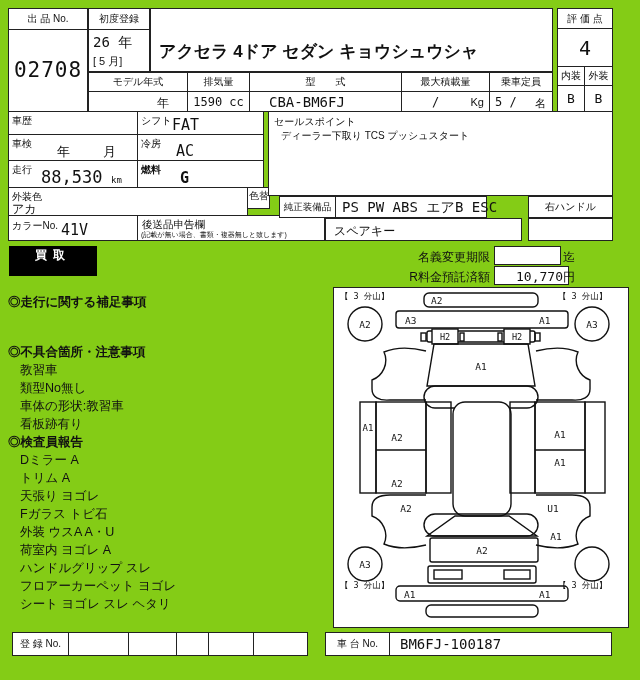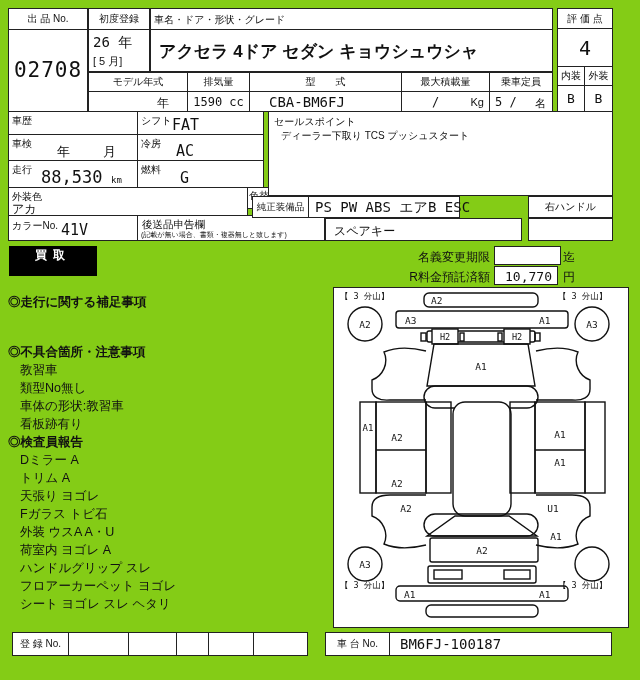--- a/index.html
+++ b/index.html
@@ -29,21 +29,20 @@
     <div class="nb mono flexc" style="left:0;top:21px;width:78px;height:80px;font-size:21px;letter-spacing:1px;">02708</div>
   </div>
 
   <div class="b" style="left:88px;top:8px;width:62px;height:64px;">
     <div class="nb hdc" style="left:0;top:0;width:60px;height:21px;border-bottom:1px solid #222;line-height:20px;">初度登録</div>
     <div class="nb mono" style="left:4px;top:25px;font-size:14px;">26 年</div>
     <div class="nb cjk" style="left:4px;top:45px;font-size:11px;">[ 5 月]</div>
   </div>
 
   <div class="b" style="left:150px;top:8px;width:403px;height:64px;">
-    <div class="nb hd" style="left:0;top:0;width:401px;height:21px;border-bottom:1px solid #222;line-height:17px;">車名・ドア・形状・グレード</div>
     <div class="nb flexl" style="left:8px;top:22px;width:390px;height:40px;font-size:17px;font-weight:bold;white-space:nowrap;">アクセラ 4ドア セダン キョウシュウシャ</div>
   </div>
 
   <div class="b hdc" style="left:88px;top:72px;width:100px;height:20px;line-height:18px;">モデル年式</div>
   <div class="b hdc" style="left:187px;top:72px;width:63px;height:20px;line-height:18px;">排気量</div>
   <div class="b hdc" style="left:249px;top:72px;width:153px;height:20px;line-height:18px;">型　　式</div>
   <div class="b hdc" style="left:401px;top:72px;width:89px;height:20px;line-height:18px;">最大積載量</div>
   <div class="b hdc" style="left:489px;top:72px;width:64px;height:20px;line-height:18px;">乗車定員</div>
 
   <div class="b" style="left:88px;top:91px;width:100px;height:21px;">
@@ -82,21 +81,21 @@
   </div>
   <div class="b" style="left:137px;top:134px;width:127px;height:27px;">
     <span class="nb hd" style="left:0;top:0;">冷房</span>
     <span class="nb mono" style="left:38px;top:7px;font-size:15px;">AC</span>
   </div>
   <div class="b" style="left:8px;top:160px;width:130px;height:28px;">
     <span class="nb hd" style="left:0;top:0;">走行</span>
     <span class="nb mono" style="left:32px;top:6px;font-size:17px;">88,530</span>
     <span class="nb mono" style="left:102px;top:14px;font-size:9px;">km</span>
   </div>
-  <div class="b" style="left:137px;top:160px;width:127px;height:37px;">
+  <div class="b" style="left:137px;top:160px;width:127px;height:37px;font-weight:bold;">
     <span class="nb hd" style="left:0;top:0;">燃料</span>
     <span class="nb mono" style="left:42px;top:8px;font-size:15px;">G</span>
   </div>
   <div class="b" style="left:8px;top:187px;width:240px;height:29px;">
     <span class="nb hd" style="left:0;top:0;">外装色</span>
     <span class="nb cjk" style="left:3px;top:13px;font-size:12px;">アカ</span>
   </div>
   <div class="b" style="left:247px;top:187px;width:23px;height:22px;">
     <span class="nb hdc" style="left:1px;top:1px;">色替</span>
   </div>
@@ -110,34 +109,34 @@
   </div>
   <div class="b" style="left:325px;top:218px;width:197px;height:23px;">
     <span class="nb cjk" style="left:8px;top:4px;font-size:12px;">スペアキー</span>
   </div>
   <div class="b" style="left:528px;top:218px;width:85px;height:23px;"></div>
 
   <div class="b" style="left:268px;top:111px;width:345px;height:85px;">
     <span class="nb hd" style="left:2px;top:1px;">セールスポイント</span>
     <span class="nb cjk" style="left:12px;top:17px;font-size:10px;white-space:nowrap;">ディーラー下取り TCS プッシュスタート</span>
   </div>
-  <div class="b" style="left:252px;top:196px;width:208px;height:22px;">
+  <div class="b" style="left:279px;top:196px;width:208px;height:22px;">
     <span class="nb hdc" style="left:0;top:0;width:56px;height:20px;border-right:1px solid #222;line-height:20px;font-size:9.5px;">純正装備品</span>
     <span class="nb mono" style="left:62px;top:2px;font-size:14px;white-space:nowrap;">PS PW ABS エアB ESC</span>
   </div>
   <div class="b flexc" style="left:528px;top:196px;width:85px;height:22px;font-size:10px;">右ハンドル</div>
 
   <div class="nb badge" style="left:9px;top:246px;width:88px;height:30px;">買取</div>
 
   <div class="nb cjk" style="left:360px;top:249px;width:130px;text-align:right;font-size:12px;">名義変更期限</div>
   <div class="b" style="left:494px;top:246px;width:67px;height:19px;"></div>
   <div class="nb cjk" style="left:563px;top:249px;font-size:12px;">迄</div>
 
   <div class="nb cjk" style="left:360px;top:269px;width:130px;text-align:right;font-size:12px;">R料金預託済額</div>
-  <div class="b" style="left:494px;top:266px;width:64px;height:19px;">
+  <div class="b" style="left:494px;top:266px;width:75px;height:19px;">
     <span class="nb mono" style="right:5px;top:2px;font-size:13px;">10,770</span>
   </div>
   <div class="nb cjk" style="left:563px;top:269px;font-size:12px;">円</div>
 
   <div class="nb noteline" style="left:8px;top:293px;font-weight:bold;">◎走行に関する補足事項</div>
 
   <div class="nb" style="left:8px;top:343px;">
     <div class="noteline" style="font-weight:bold;">◎不具合箇所・注意事項</div>
     <div class="noteline noteitem">教習車</div>
     <div class="noteline noteitem">類型No無し</div>

